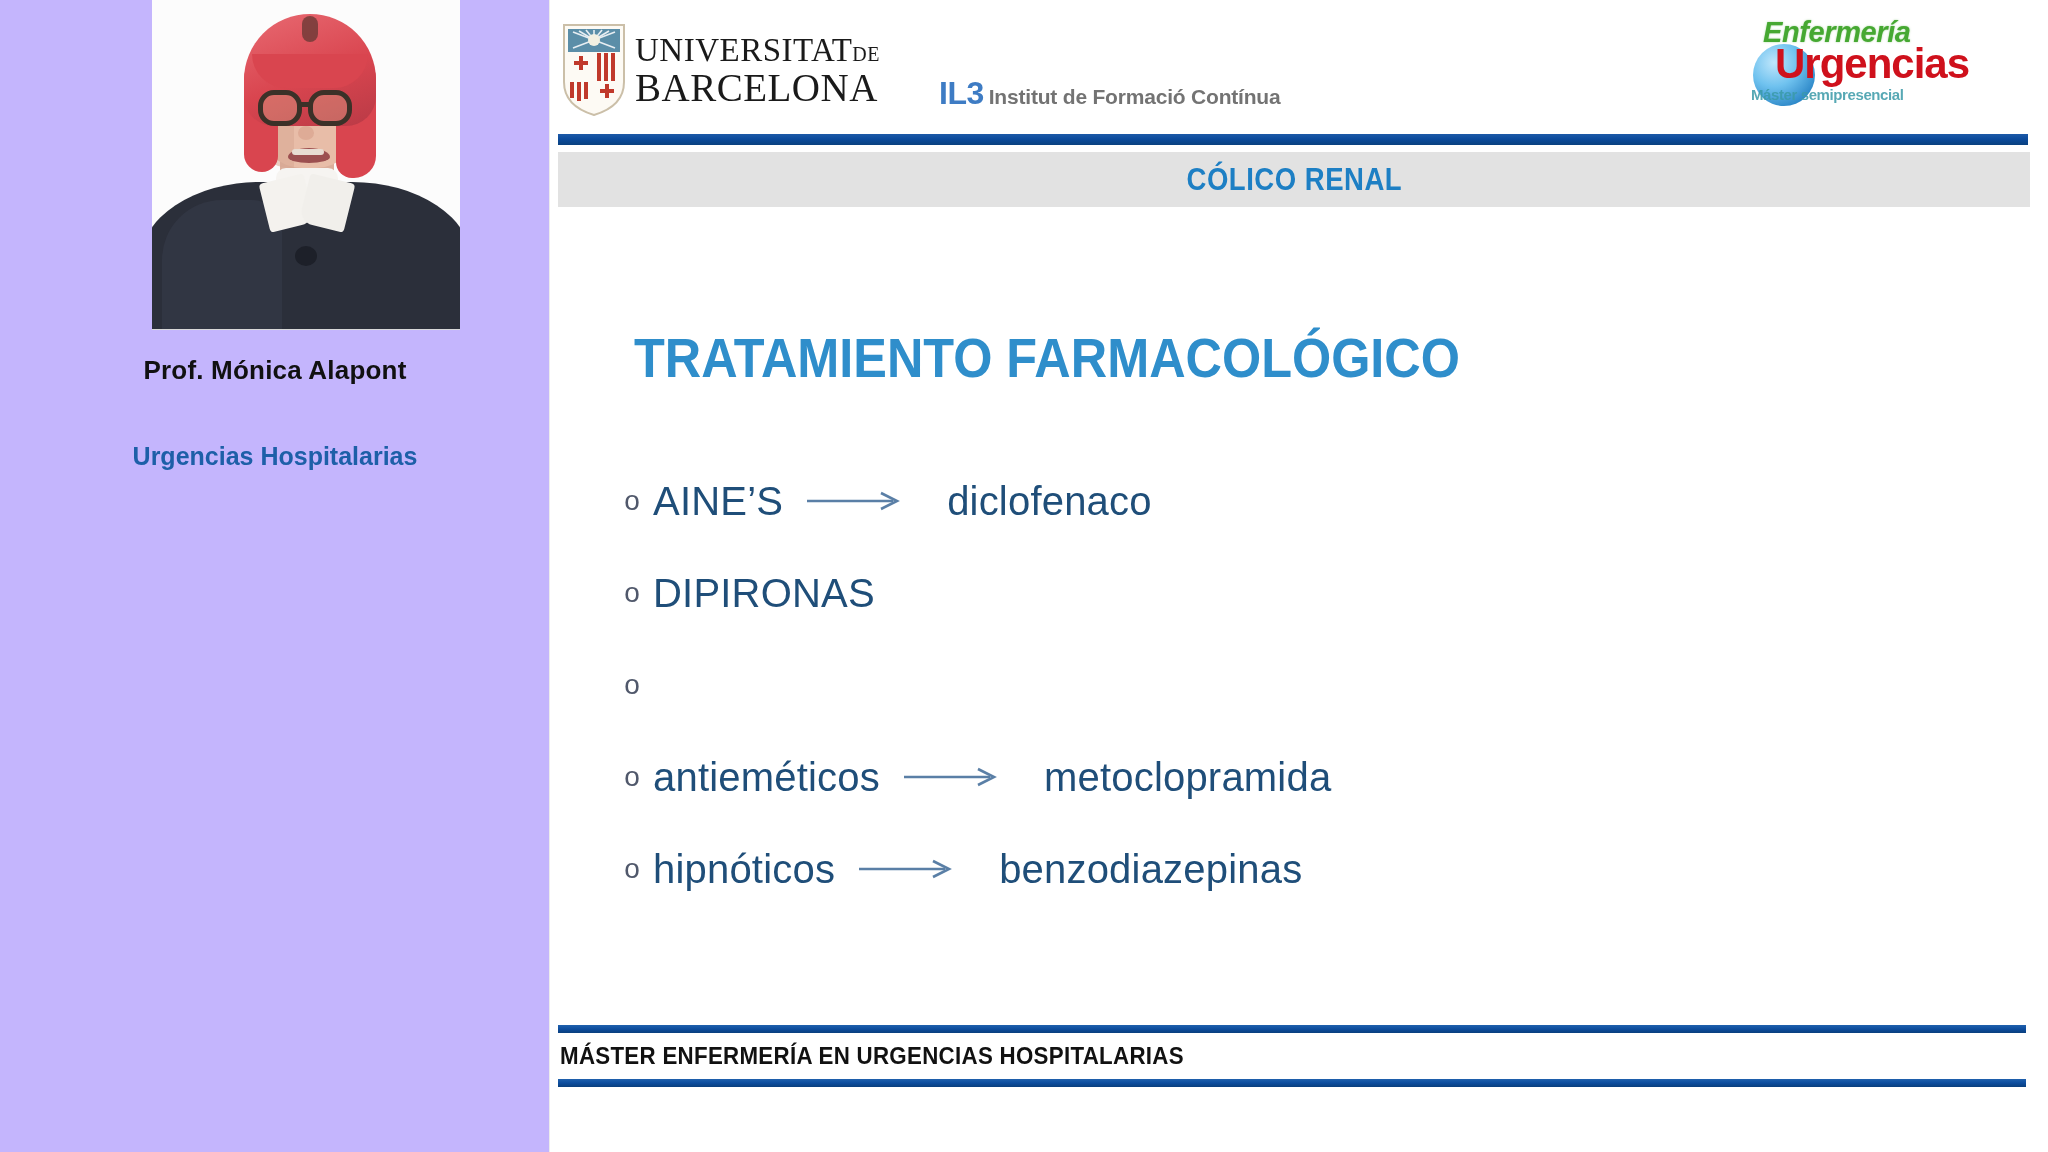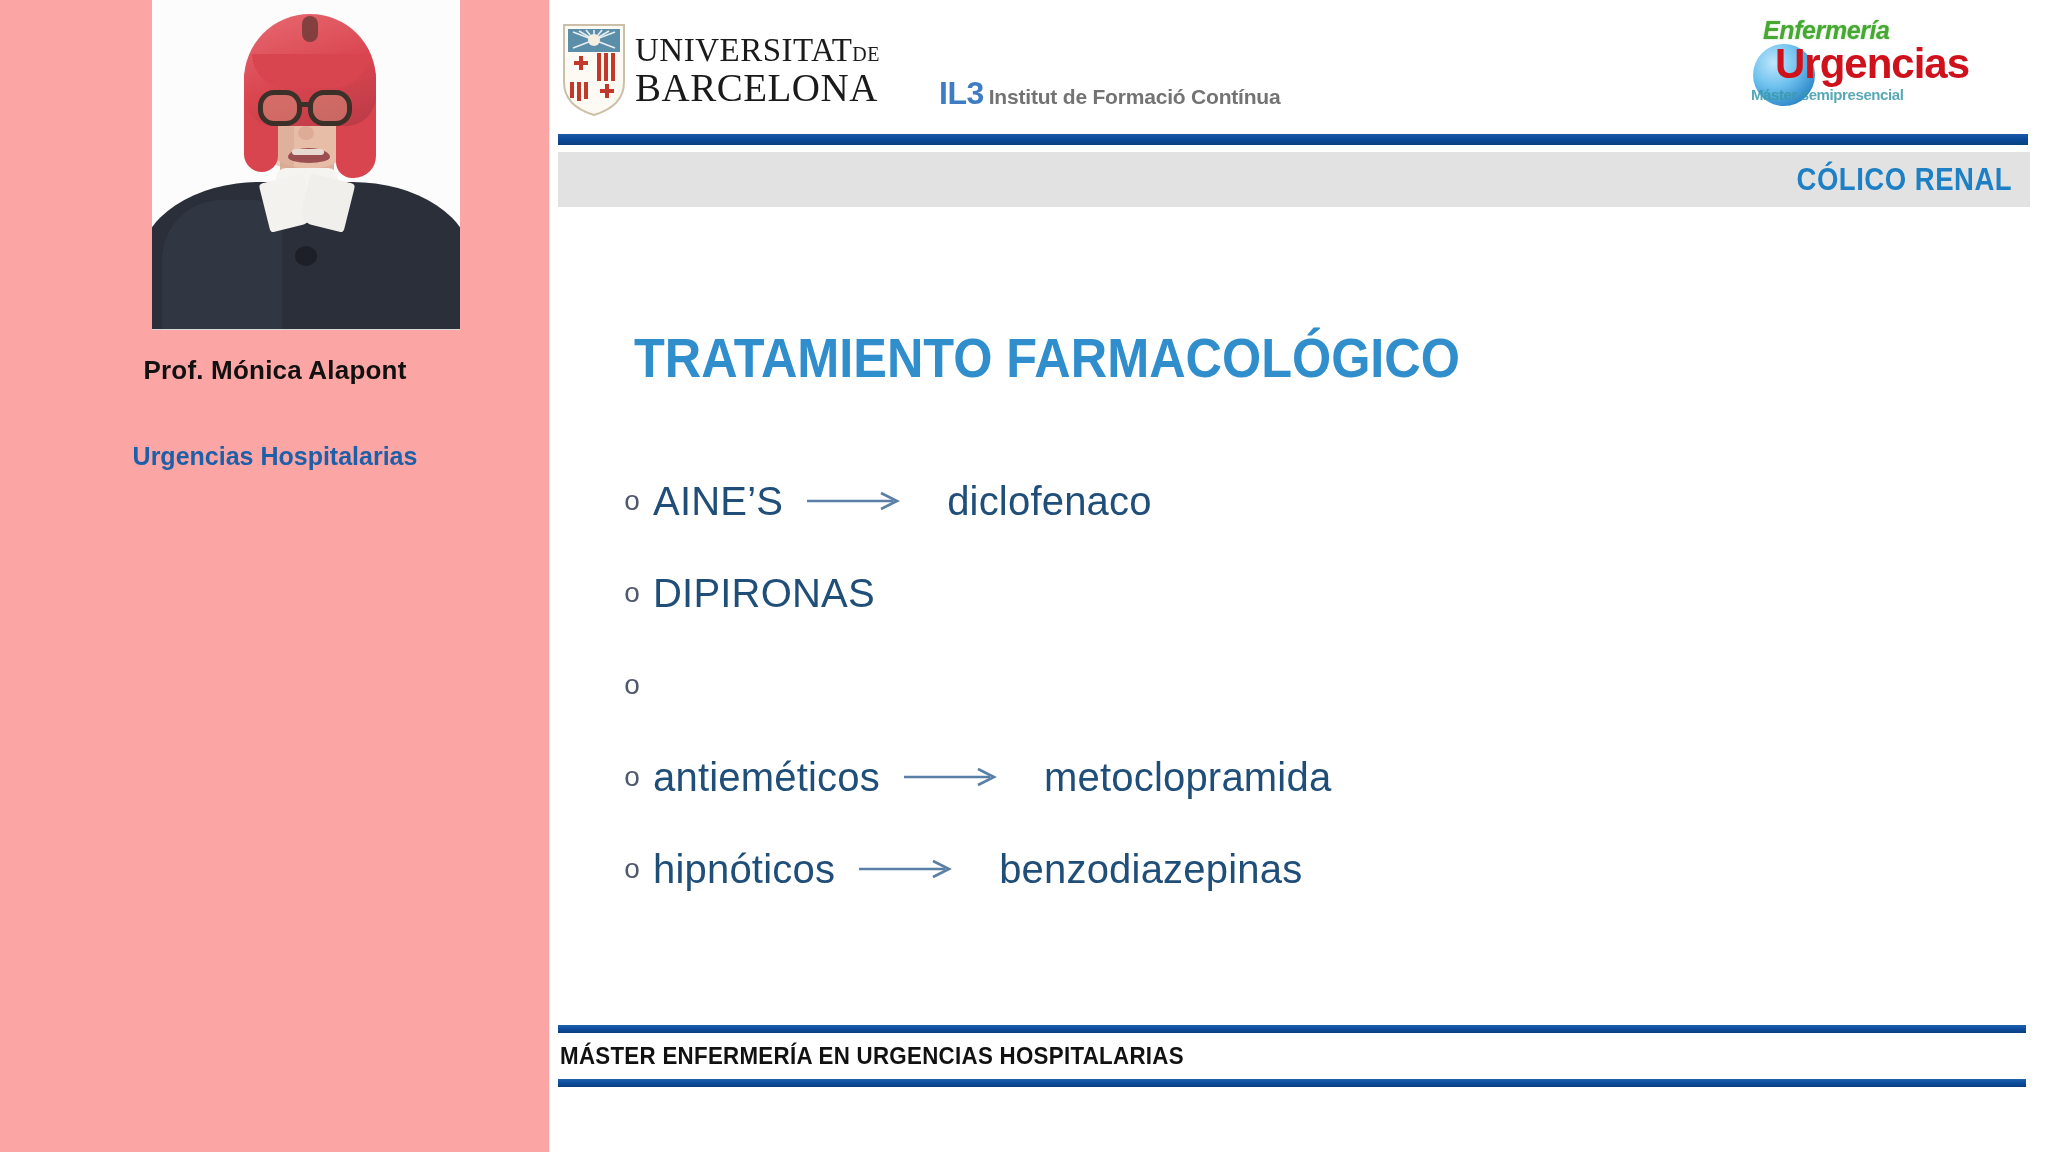--- a/index.html
+++ b/index.html
@@ -13,21 +13,21 @@
     position:relative;
     width:2048px; height:1152px;
     background:#ffffff;
   }
 
   
   #presenter-panel{
     position:absolute;
     left:0; top:0;
     width:550px; height:1152px;
-    background:#fca5a5;
+    background:#c4b5fd;
     border-right:1px solid #ececec;
   }
   #video-frame{
     position:absolute;
     left:152px; top:0;
     width:308px; height:330px;
     overflow:hidden;
     background:#fbfbfb;
     border-bottom:1px solid #d8d8d8;
   }
@@ -213,21 +213,21 @@
     position:absolute; left:1188px; top:16px;
     width:250px; height:96px;
   }
   #ul-globe{
     position:absolute; left:14px; top:28px;
     width:62px; height:62px; border-radius:50%;
     background:radial-gradient(circle at 34% 30%, #bfe6fb 0%, #6fc2ef 40%, #2d88c8 78%, #1b5f93 100%);
   }
   #ul-enf{
     position:absolute; left:24px; top:0px;
-    font-size:25px; font-weight:bold;
+    font-size:29px; font-weight:bold;
     font-style:italic;
     color:#46a832;
     text-shadow:0 0 2px rgba(70,168,50,.5);
     letter-spacing:-.4px;
   }
   #ul-urg{
     position:absolute; left:36px; top:24px;
     font-size:42px; font-weight:bold;
     color:#cf111c;
     letter-spacing:-1px;
@@ -243,21 +243,21 @@
   
   #title-rule{
     position:absolute; left:7px; top:134px;
     width:1470px; height:11px;
     background:linear-gradient(180deg,#1d5aa8 0%, #0c4b9c 45%, #0a417f 100%);
   }
   #title-band{
     position:absolute; left:7px; top:152px;
     width:1472px; height:55px;
     background:#e2e2e2;
-    display:flex; align-items:center; justify-content:flex-end;
+    display:flex; align-items:center; justify-content:center;
   }
   #slide-title{
     font-size:32px; font-weight:bold;
     color:#1d7fc4;
     letter-spacing:.6px;
     transform:scaleX(.86);
     transform-origin:center;
   }
 
   

